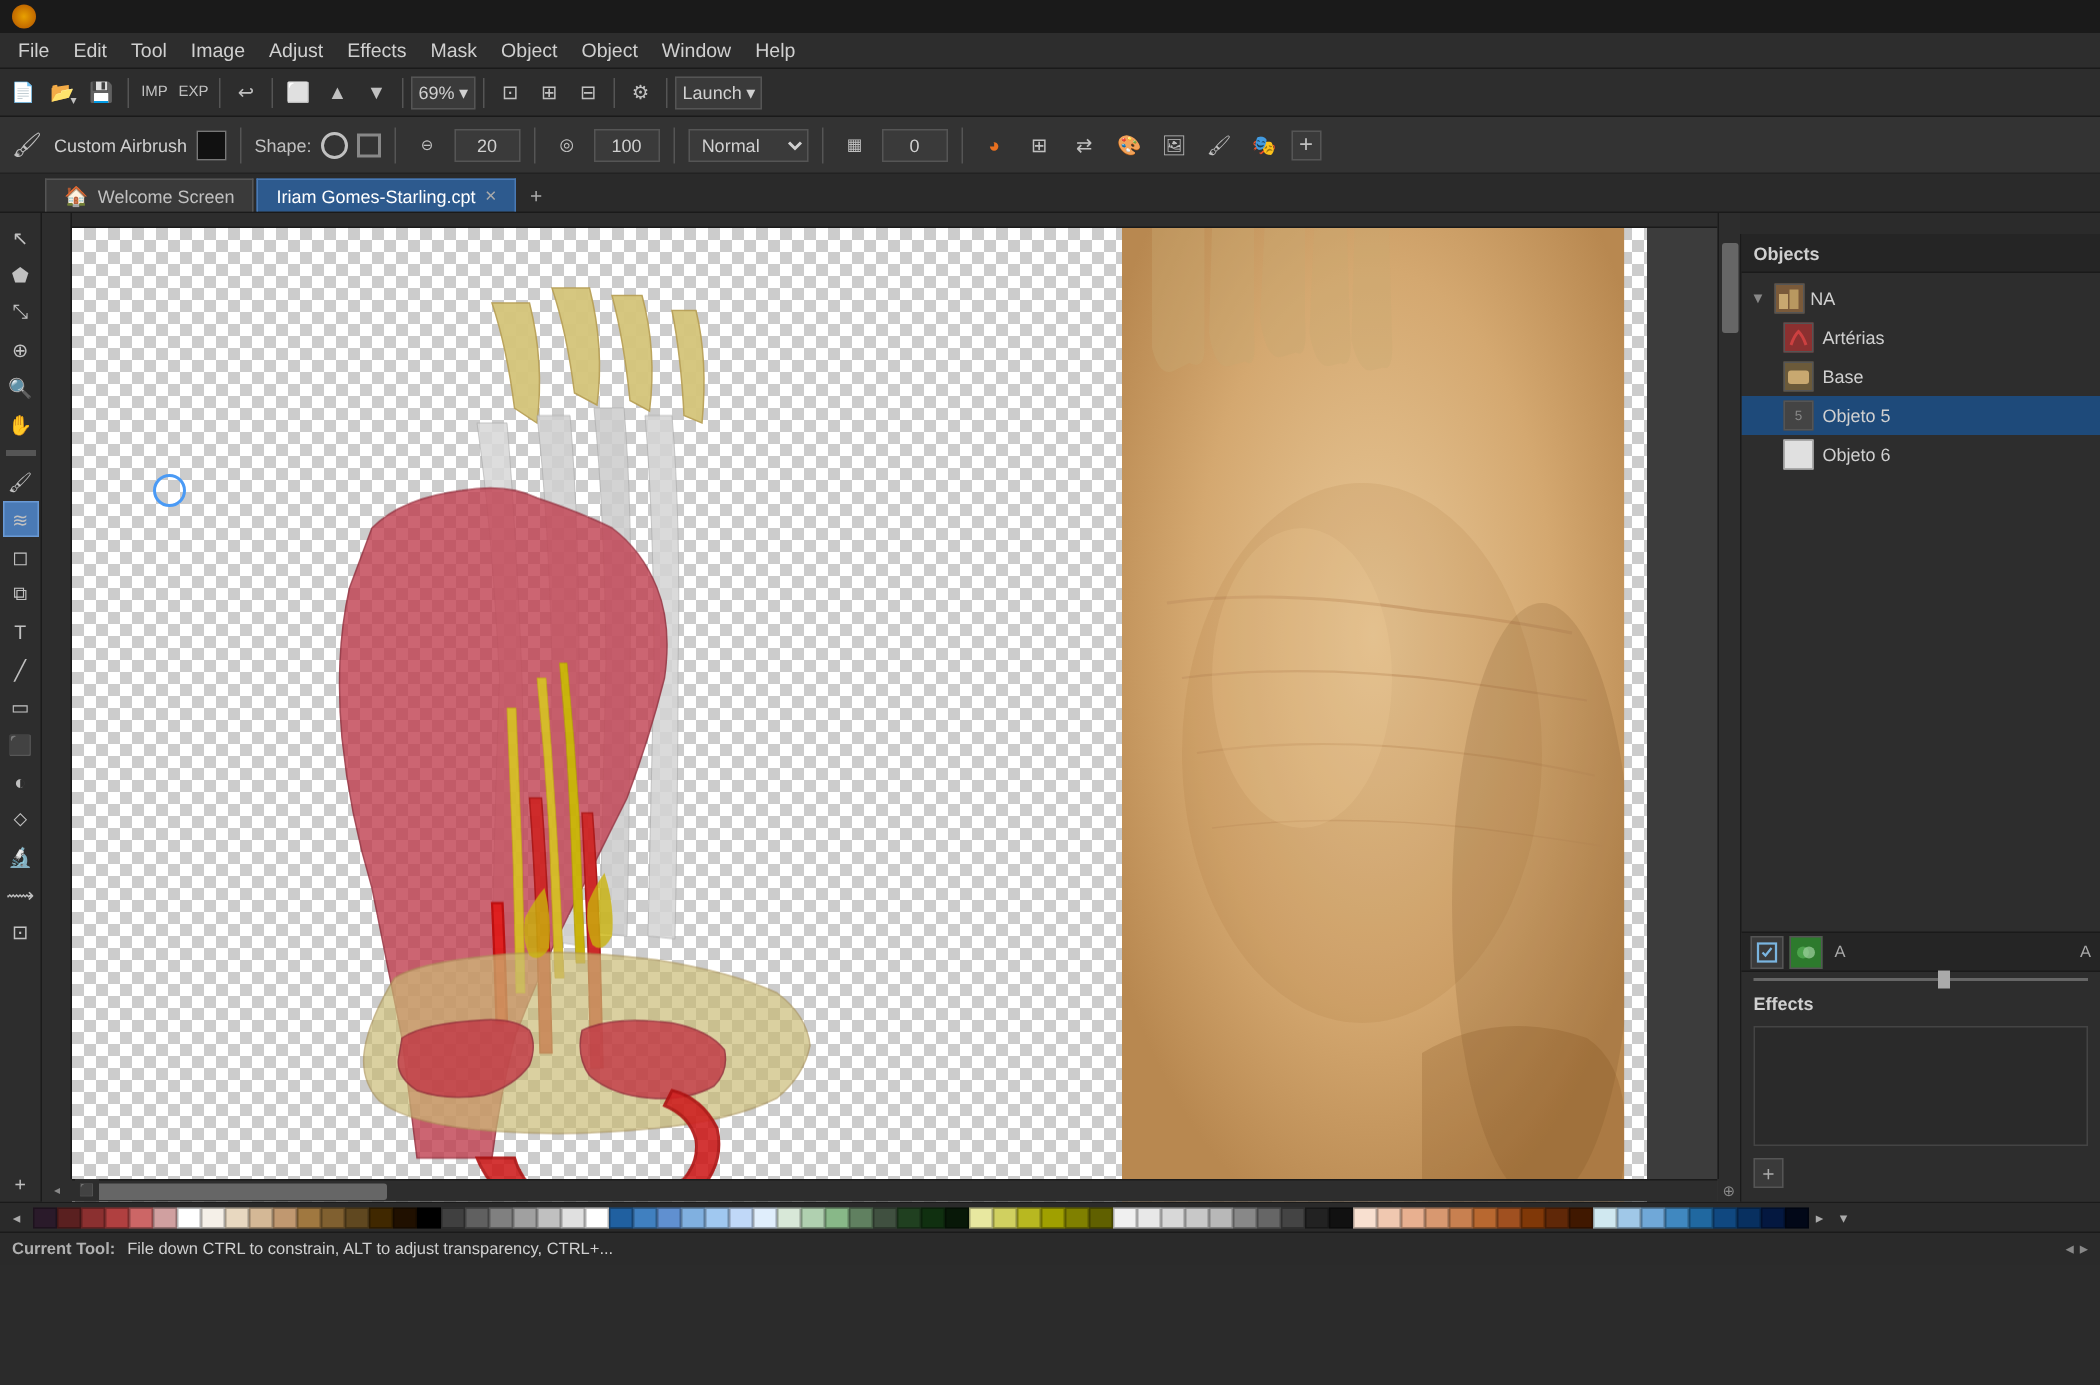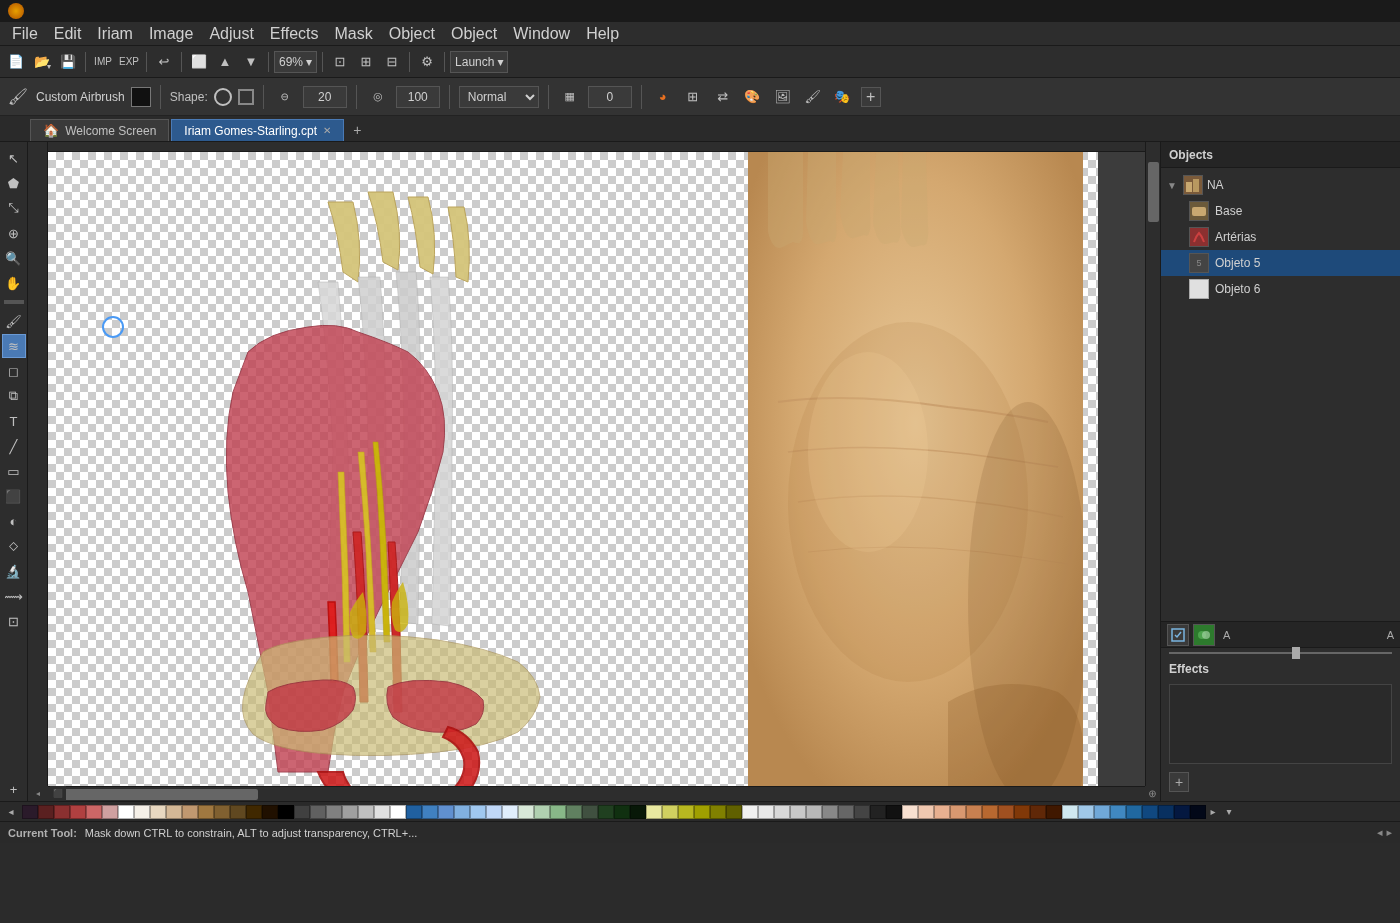--- a/index.html
+++ b/index.html
@@ -37,21 +37,21 @@
       height: 24px;
       background: #2d2d2d;
       display: flex;
       align-items: center;
       padding: 0 4px;
       border-bottom: 1px solid #1a1a1a;
     }
     .menu-item {
       padding: 2px 8px;
       cursor: pointer;
-      font-size: 16px;
+      font-size: 13px;
       color: #d0d0d0;
     }
 
     
     #toolbar {
       height: 32px;
       background: #2d2d2d;
       display: flex;
       align-items: center;
       padding: 0 4px;
@@ -333,20 +333,21 @@
       border-right: 1px solid #1a1a1a;
     }
 
     
     #right-panel {
       width: 240px;
       background: #2d2d2d;
       border-left: 1px solid #1a1a1a;
       display: flex;
       flex-direction: column;
+      margin-top: 14px;
     }
     #objects-panel {
       flex: 1;
       display: flex;
       flex-direction: column;
     }
     .panel-header {
       height: 26px;
       background: #252525;
       display: flex;
@@ -533,21 +534,21 @@
 </head>
 <body>
 
 <div id="title-bar">
   <div class="logo"></div>
 </div>
 
 <div id="menu-bar">
   <div class="menu-item">File</div>
   <div class="menu-item">Edit</div>
-  <div class="menu-item">Iriam</div>
+  <div class="menu-item">Tool</div>
   <div class="menu-item">Image</div>
   <div class="menu-item">Adjust</div>
   <div class="menu-item">Effects</div>
   <div class="menu-item">Mask</div>
   <div class="menu-item">Object</div>
   <div class="menu-item">Object</div>
   <div class="menu-item">Window</div>
   <div class="menu-item">Help</div>
 </div>
 
@@ -778,35 +779,35 @@
           <div class="obj-thumb" style="background:#7a5a3a;">
             <svg width="18" height="18" viewBox="0 0 18 18">
                 <rect x="2" y="6" width="6" height="10" fill="#c8a870"></rect>
                 <rect x="9" y="3" width="6" height="13" fill="#b89860"></rect>
               </svg>
           </div>
           <span class="obj-name">NA</span>
         </div>
 
         <div class="obj-item">
+          <div class="obj-thumb" style="background:#8b3030;">
+            <svg width="18" height="18" viewBox="0 0 18 18">
+                <path d="M4 14 Q6 8 9 5 Q12 8 14 14" fill="none" stroke="#cc4040" stroke-width="2"></path>
+              </svg>
+          </div>
+          <span class="obj-name">Artérias</span>
+        </div>
+
+        <div class="obj-item">
           <div class="obj-thumb" style="background:#6b5a3a;">
             <svg width="18" height="18" viewBox="0 0 18 18">
                 <rect x="2" y="5" width="14" height="9" fill="#c8a870" rx="2"></rect>
               </svg>
           </div>
           <span class="obj-name">Base</span>
-        </div>
-
-        <div class="obj-item">
-          <div class="obj-thumb" style="background:#8b3030;">
-            <svg width="18" height="18" viewBox="0 0 18 18">
-                <path d="M4 14 Q6 8 9 5 Q12 8 14 14" fill="none" stroke="#cc4040" stroke-width="2"></path>
-              </svg>
-          </div>
-          <span class="obj-name">Artérias</span>
         </div>
 
         <div class="obj-item selected">
           <div class="obj-thumb" style="background:#444;">
             <span style="font-size:9px;color:#888;">5</span>
           </div>
           <span class="obj-name">Objeto 5</span>
         </div>
 
         <div class="obj-item">
@@ -938,18 +939,18 @@
       <div class="palette-swatch" style="background: rgb(2, 8, 24);"></div>
     </div>
   <div class="palette-controls">
     <div class="palette-arrow">▸</div>
     <div class="palette-arrow">▾</div>
   </div>
 </div>
 
 <div id="status-bar">
   <span class="status-label">Current Tool:</span>
-  <span class="status-text">Mask down CTRL to constrain, ALT to adjust transparency, CTRL+...</span>
+  <span class="status-text">File down CTRL to constrain, ALT to adjust transparency, CTRL+...</span>
   <div style="margin-left:auto;display:flex;gap:4px;">
     <div style="cursor:pointer;color:#888;">◂</div>
     <div style="cursor:pointer;color:#888;">▸</div>
   </div>
 </div>
 
 </body></html>

